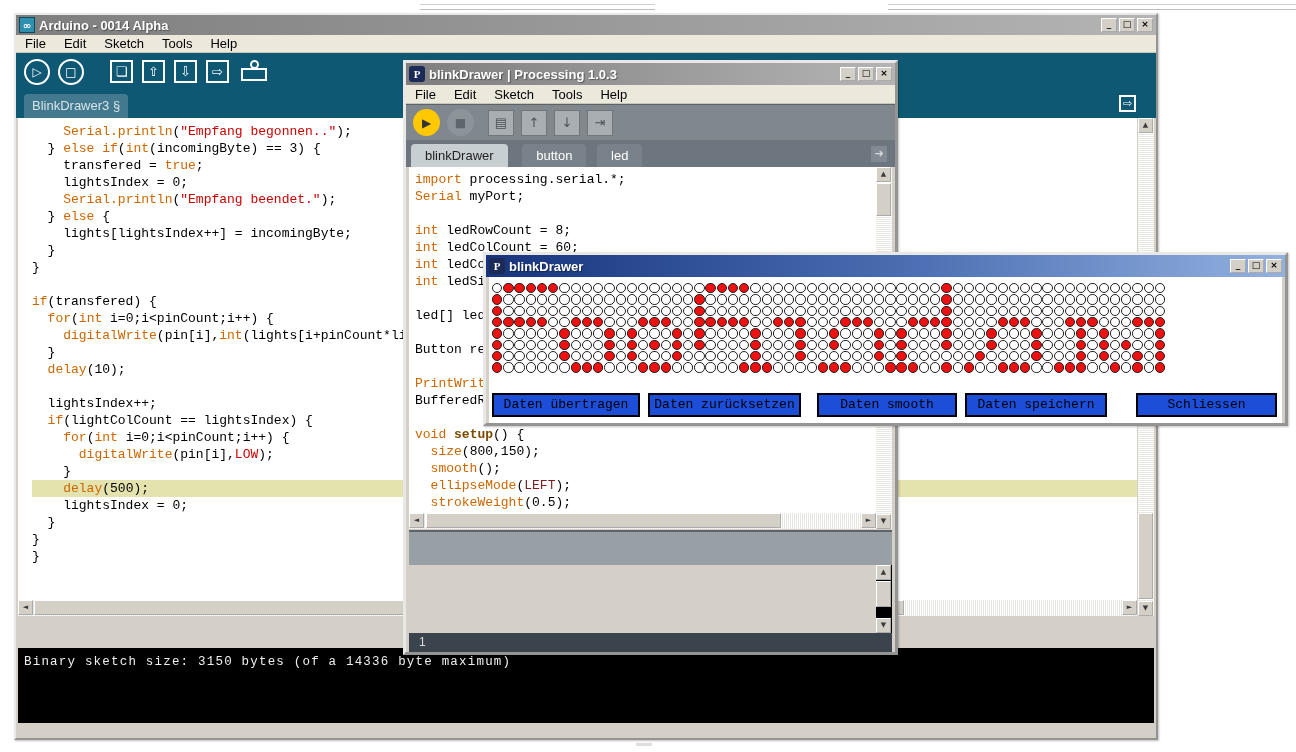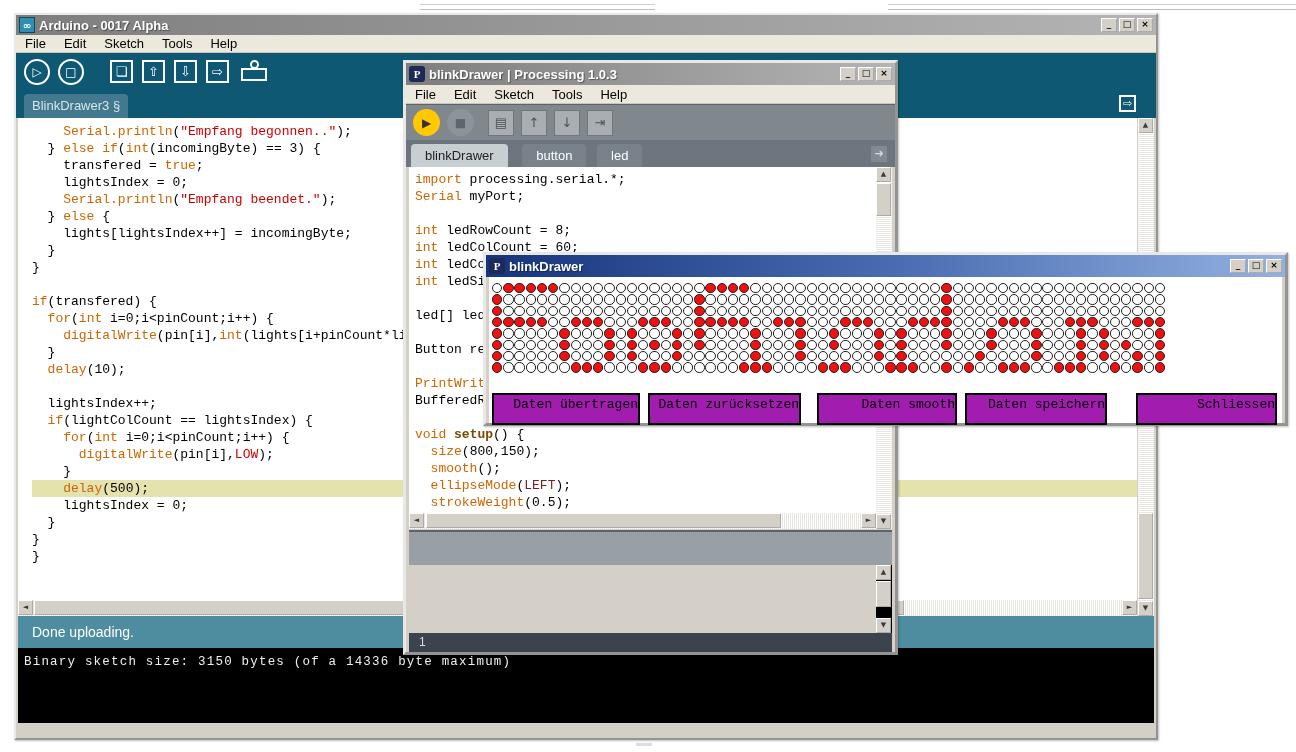--- a/index.html
+++ b/index.html
@@ -113,43 +113,43 @@
 
   
   #applet { left:483px; top:252px; width:805px; height:174px; z-index:3; border-width:3px; }
   #applet .titlebar { top:0; height:22px; }
   #applet-client { position:absolute; left:3px; right:3px; top:22px; bottom:0; background:#fff; }
   #led-grid { position:absolute; left:3px; top:6px; }
   .led-row { display:flex; gap:0.95px; margin-bottom:1.05px; }
   .led { width:10.3px; height:10.3px; border:1px solid #222; border-radius:50%; background:#fff; flex:none; }
   .led.on { background:#ee1111; }
   #applet-buttons { position:absolute; left:0; top:116px; width:100%; height:26px; }
-  .ap-btn { position:absolute; height:32px; background:#a21caf; border:2px solid #000; color:#000;
+  .ap-btn { position:absolute; height:24px; background:#1d4ed8; border:2px solid #000; color:#000;
             font-family:"Liberation Mono","DejaVu Sans Mono", monospace; font-size:13px;
-            text-align:right; line-height:20px; }
+            text-align:center; line-height:20px; }
 
   
   .desk-line { position:absolute; height:1px; background:#cfcfcf; }
   .desk-mark { position:absolute; background:#ddd; }
 </style>
 </head>
 <body>
 
 <div class="screen">
 
   <div class="desk-line" style="left:420px;top:4px;width:235px;"></div>
   <div class="desk-line" style="left:420px;top:9px;width:235px;background:#bdbdbd;"></div>
   <div class="desk-line" style="left:888px;top:4px;width:408px;"></div>
   <div class="desk-line" style="left:888px;top:9px;width:408px;background:#bdbdbd;"></div>
   <div class="desk-mark" style="left:636px;top:743px;width:16px;height:3px;"></div>
 
   <div class="win" id="ard">
     <div class="titlebar gray-grad">
       <div class="appicon a-icon">∞</div>
-      <span class="t-label">Arduino - 0017 Alpha</span>
+      <span class="t-label">Arduino - 0014 Alpha</span>
       <div class="caption-btns">
         <div class="cap-btn">_</div>
         <div class="cap-btn">□</div>
         <div class="cap-btn">×</div>
       </div>
     </div>
     <div class="menubar" id="ard-menu">
         <span>File</span>
         <span>Edit</span>
         <span>Sketch</span>
@@ -187,21 +187,20 @@
       <div class="sb-btn" style="left:0;top:0;">◄</div>
       <div class="sb-thumb" style="left:16px;top:0;height:15px;width:870px;"></div>
       <div class="sb-btn" style="right:0;top:0;">►</div>
     </div>
 
     <div class="sb-track vert" id="ard-vscroll">
       <div class="sb-btn" style="left:0;top:0;">▲</div>
       <div class="sb-thumb" style="left:0;top:395px;height:86px;width:15px;"></div>
       <div class="sb-btn" style="left:0;bottom:0;">▼</div>
     </div>
-    <div id="ard-status">Done uploading.</div>
     <div id="ard-console">
       <div class="cl">Binary sketch size: 3150 bytes (of a 14336 byte maximum)</div>
     </div>
   </div>
 
   <div class="win" id="proc">
     <div class="titlebar gray-grad">
       <div class="appicon p-icon">P</div>
       <span class="t-label">blinkDrawer | Processing 1.0.3</span>
       <div class="caption-btns">

